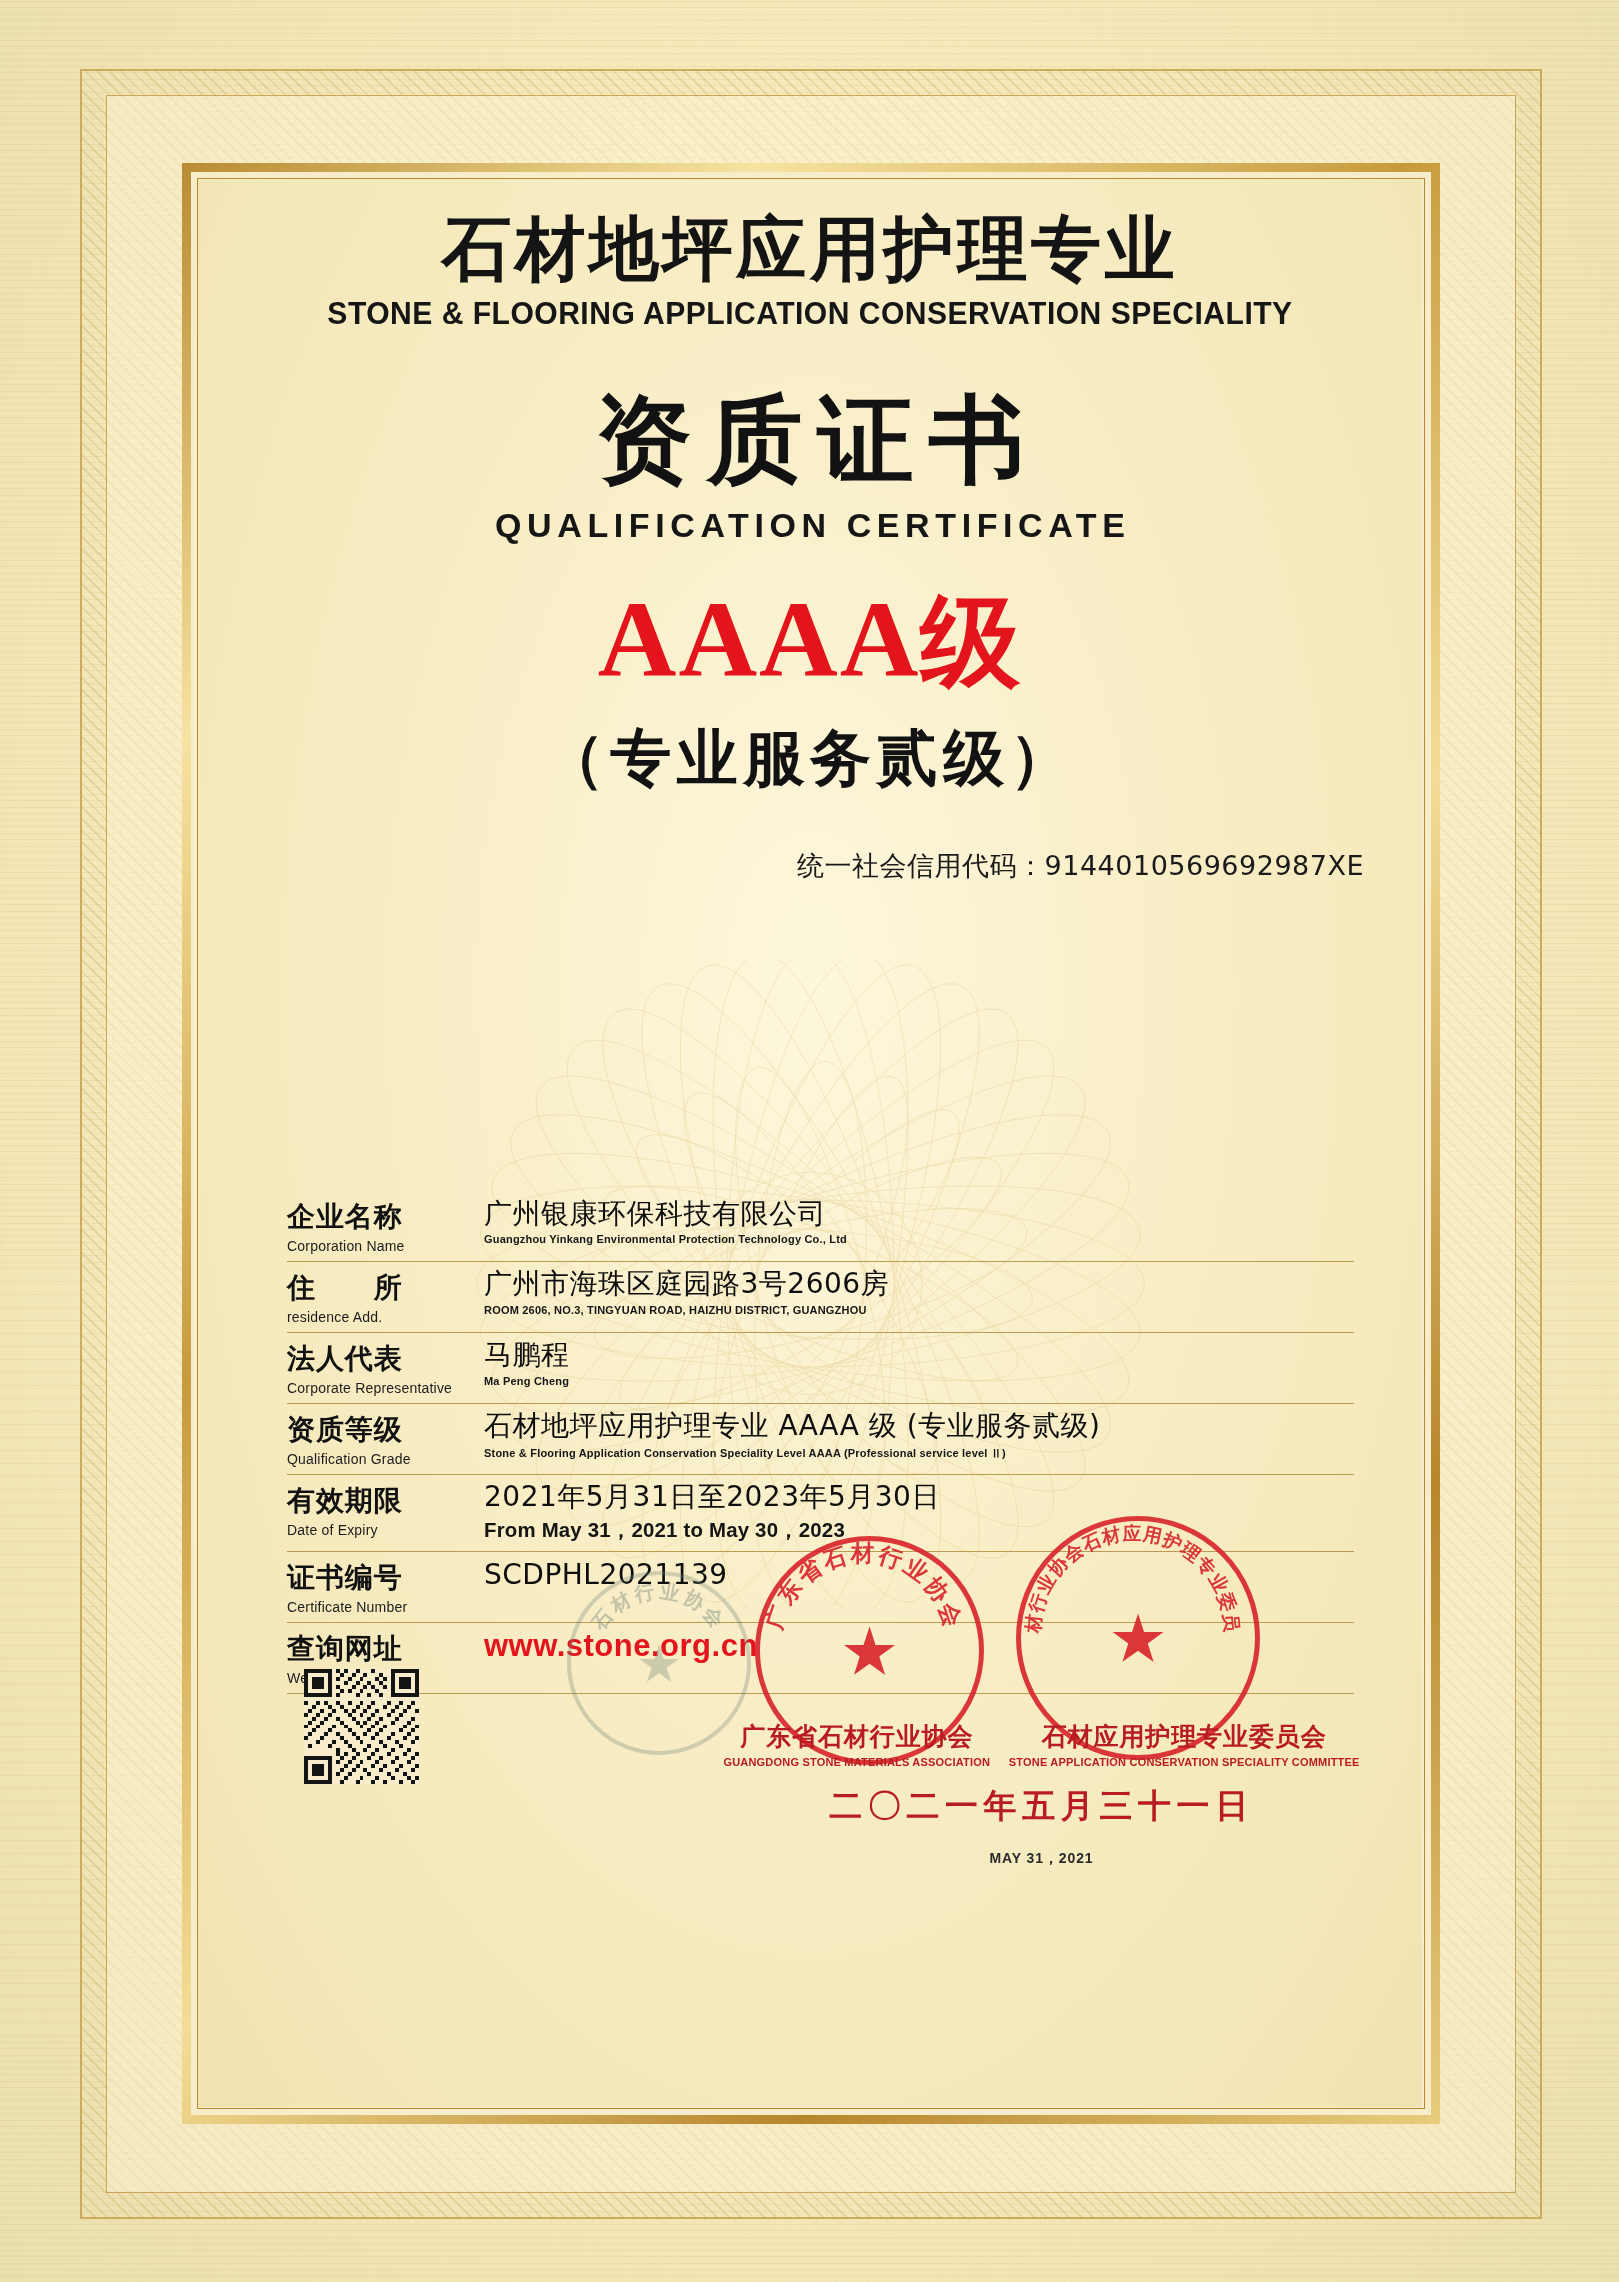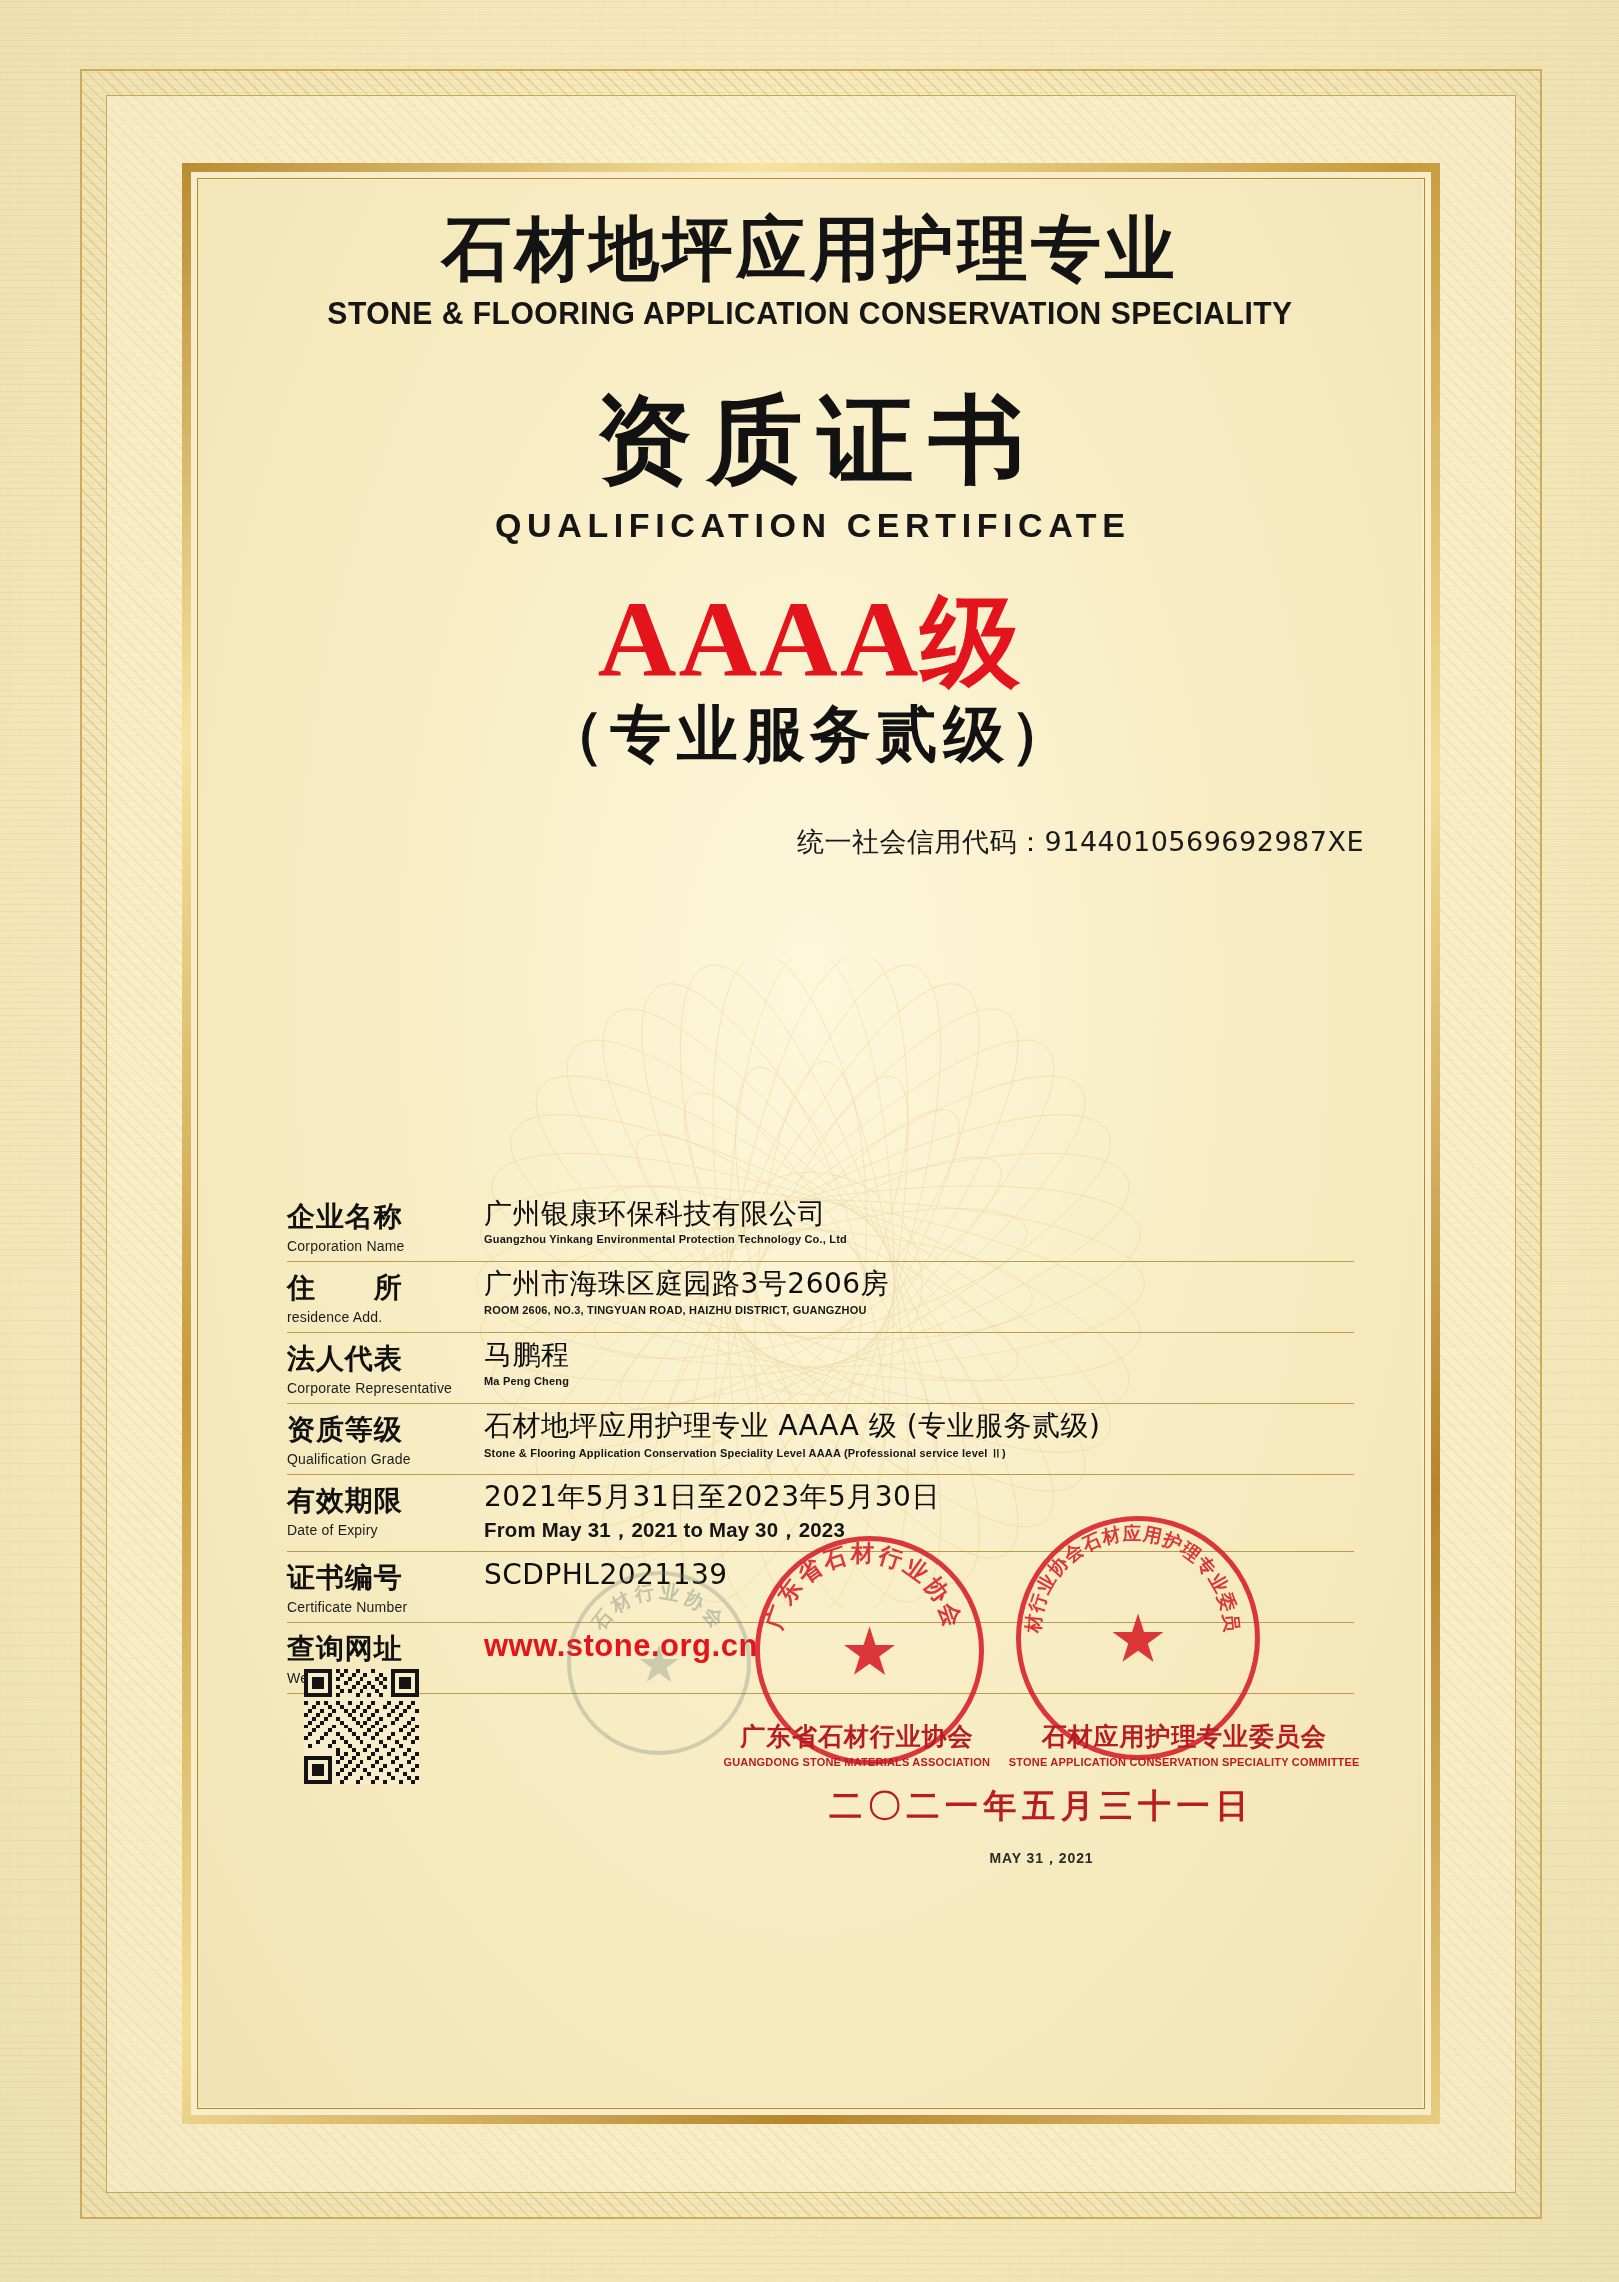--- a/index.html
+++ b/index.html
@@ -161,20 +161,21 @@
     color: #e3141b;
     letter-spacing: 1.9px;
     line-height: 1.0;
   }
   #grade .cn {
     font-family: "DejaVu Sans", "Liberation Sans", sans-serif;
     font-size: 100px;
     font-weight: 700;
   }
   #grade-sub {
+    margin-top: 24px;
     font-family: "DejaVu Sans", "Liberation Sans", sans-serif;
     font-size: 61px;
     font-weight: 700;
     color: #121212;
     letter-spacing: 5.6px;
   }
   #credit-code {
     margin-top: 48px;
     padding-right: 58px;
     text-align: right;

